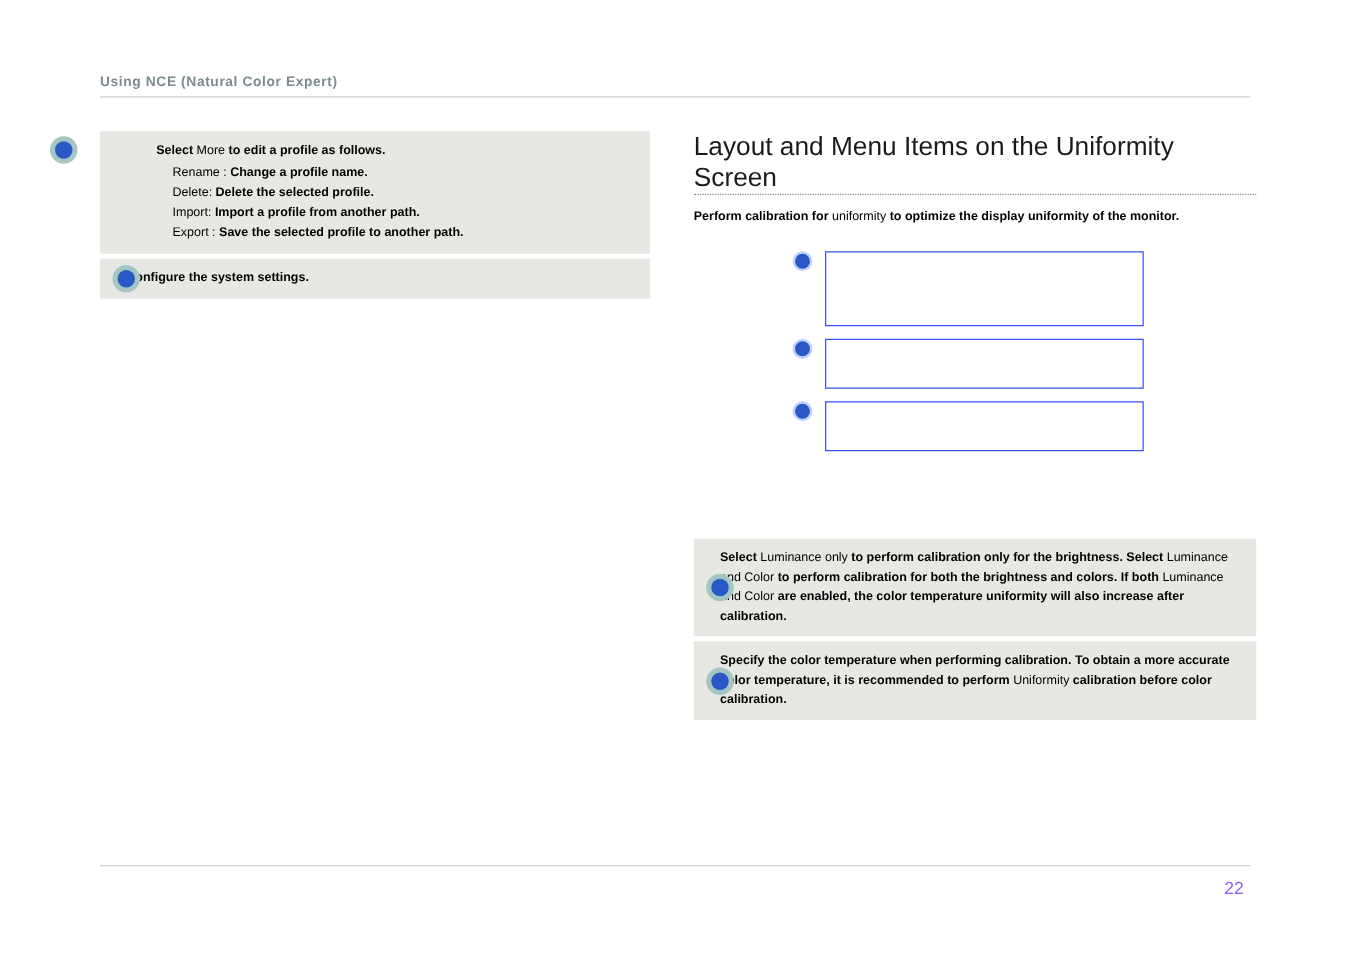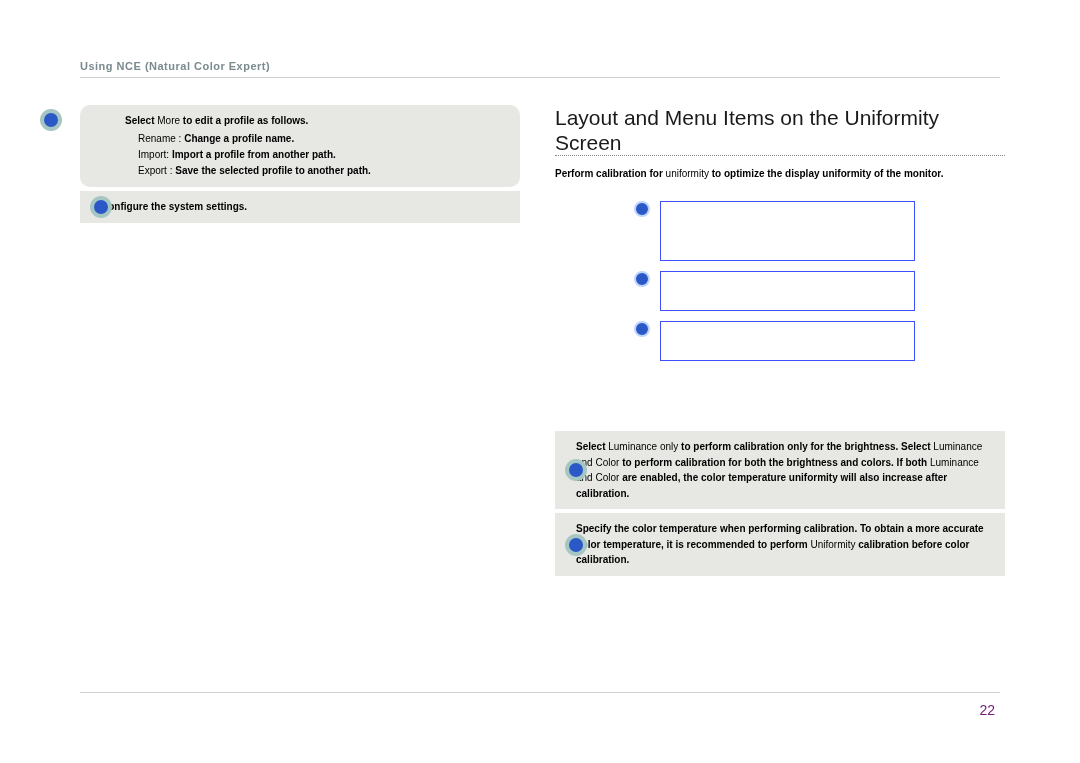--- a/index.html
+++ b/index.html
@@ -85,21 +85,20 @@
   .bullet-marker.left-offset { left: -40px; top: 4px; transform: none; }
   .left-list-box {
     background: #e7e8e3;
     font-size: 10px;
     line-height: 1.6;
     color: #000;
     font-weight: bold;
     padding: 8px 10px 8px 58px;
     position: relative;
     margin-bottom: 4px;
-    border-radius: 10px;
   }
   .left-list-box .top-line { padding-left: 0; margin-left: -13px; margin-bottom: 2px;}
   .normal { font-weight: normal; }
 
   .section-title {
     font-size: 21px;
     font-weight: normal;
     color: #1a1a1a;
     line-height: 1.2;
     margin-bottom: 0;
@@ -141,21 +140,21 @@
   }
   .diag-dot.d1 { left: 14px; top: 0px; }
   .diag-dot.d2 { left: 14px; top: 70px; }
   .diag-dot.d3 { left: 14px; top: 120px; }
 
   .page-number {
     position: absolute;
     right: 60px;
     bottom: 20px;
     font-size: 14px;
-    color: #701a75;
+    color: #8b5cf6;
   }
   .bottom-line {
     position: absolute;
     left: 55px;
     bottom: 45px;
     width: 920px;
     height: 1px;
     background: #d0d0d0;
   }
 </style>
@@ -174,20 +173,23 @@
         <div class="bullet-marker left-offset">
           <div class="bullet-marker-inner"></div>
         </div>
         <div class="top-line">
           <span>Select</span>
           <span class="normal">More</span>
           <span> to edit a profile as follows.</span>
         </div>
         <div>
           <span class="normal">Rename</span><span class="normal"> : </span><span>Change a profile name.</span>
+        </div>
+        <div>
+          <span class="normal">Delete</span><span class="normal">: </span><span>Delete the selected profile.</span>
         </div>
         <div>
           <span class="normal">Import</span><span class="normal">: </span><span>Import a profile from another path.</span>
         </div>
         <div>
           <span class="normal">Export</span><span class="normal"> : </span><span>Save the selected profile to another path.</span>
         </div>
       </div>
 
       <div class="info-box">

